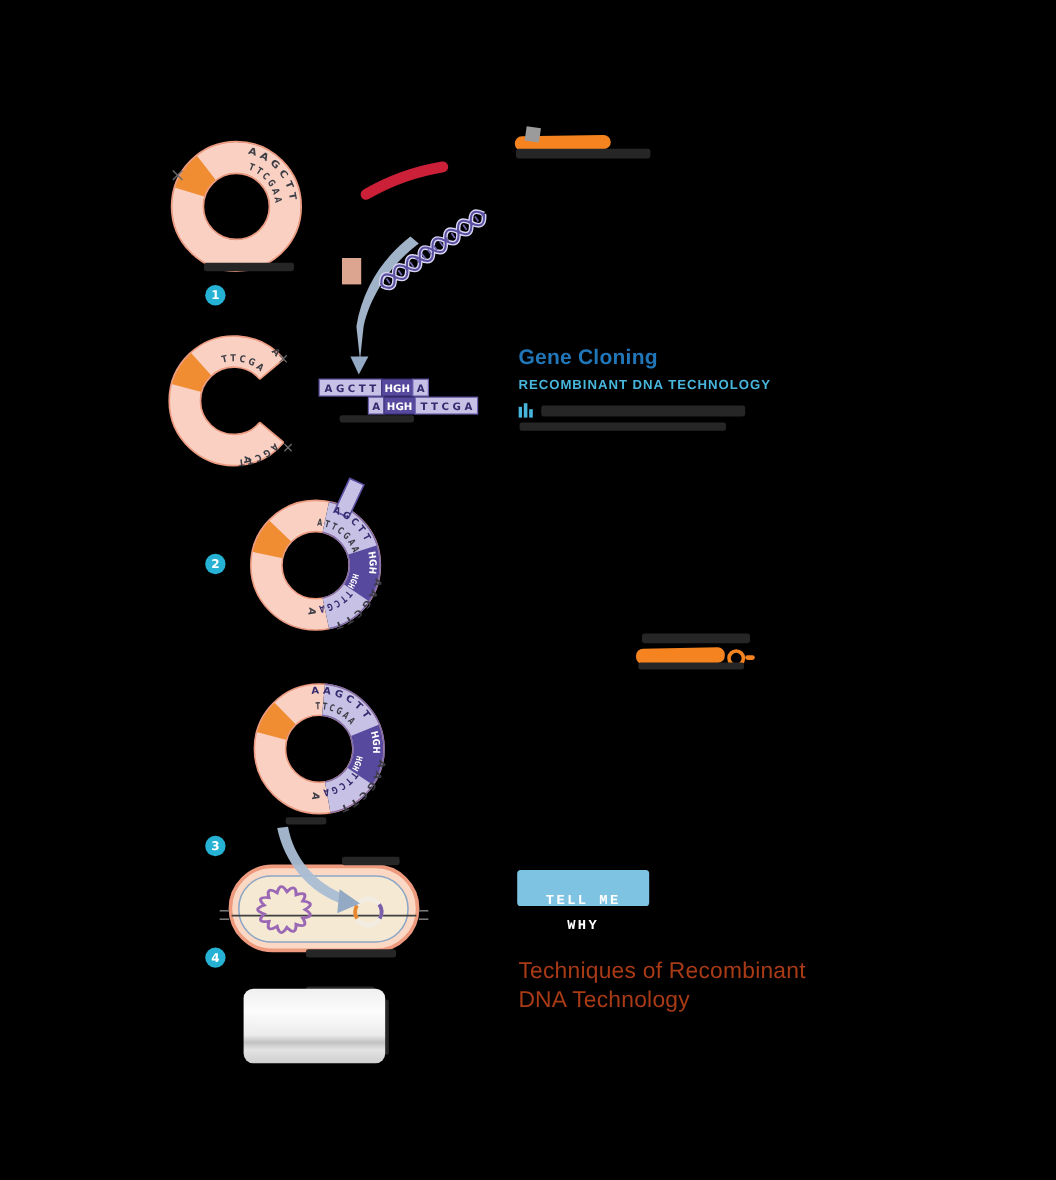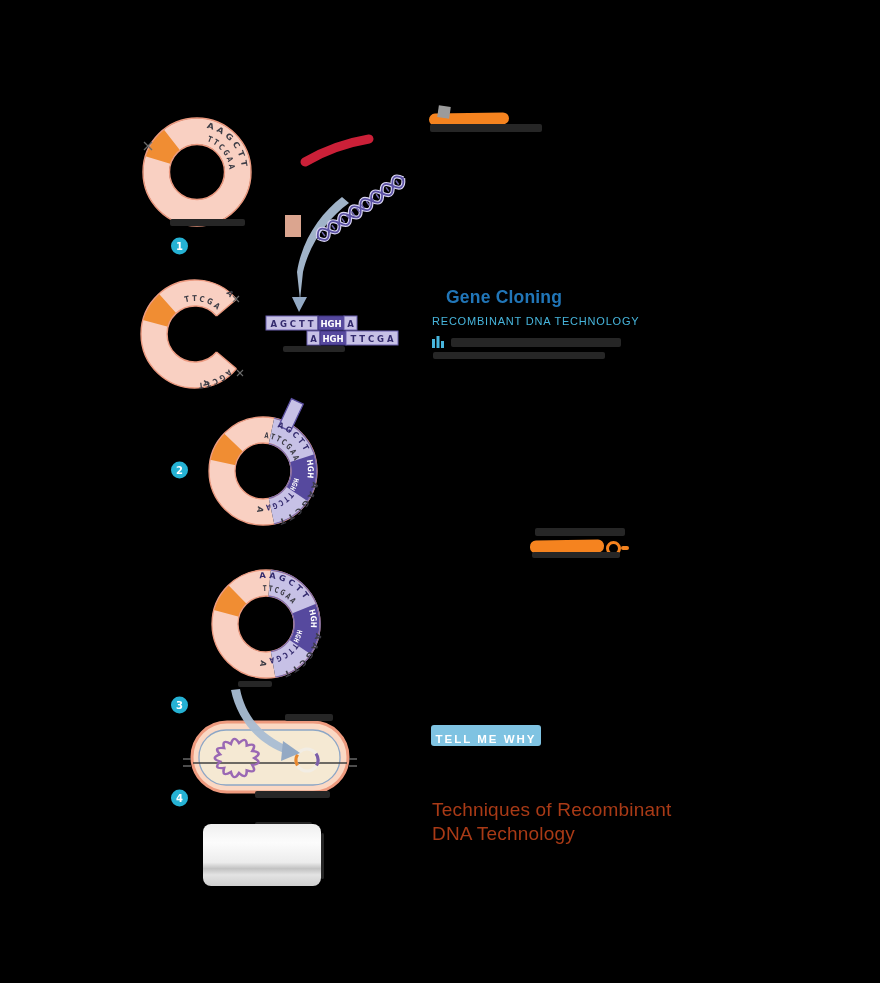--- a/index.html
+++ b/index.html
@@ -1,25 +1,25 @@
 <!DOCTYPE html>
 <html><head>
 <meta charset="utf-8">
 <style>
   html,body{margin:0;padding:0;background:#000;}
   #canvas{position:relative;width:880px;height:983px;background:#000;overflow:hidden;
           font-family:"Liberation Sans","DejaVu Sans",sans-serif;}
   .abs{position:absolute;}
   .smudge{position:absolute;background:#262626;border-radius:2px;}
-  .heading{font-size:17.5px;font-weight:bold;color:#2176b8;letter-spacing:.2px;margin-left:14px;}
-  .subheading{font-size:11px;font-weight:normal;color:#47b5dc;letter-spacing:.8px;}
+  .heading{font-size:17.5px;font-weight:bold;color:#2176b8;letter-spacing:.2px;}
+  .subheading{font-size:11px;font-weight:bold;color:#47b5dc;letter-spacing:.8px;}
   .figure-title{font-size:19px;font-weight:normal;color:#a93a16;line-height:24px;letter-spacing:.2px;}
   .tmw{width:110px;height:21px;background:#7fc3e2;border-radius:3px;border:none;
-       color:#ffffff;font-family:Liberation Sans, sans-serif;font-size:11.5px;font-weight:bold;
-       letter-spacing:2px;text-align:center;line-height:21px;cursor:pointer;padding:4px;}
+       color:#ffffff;font-family:Liberation Mono, monospace;font-size:11.5px;font-weight:bold;
+       letter-spacing:2px;text-align:center;line-height:21px;cursor:pointer;padding:15px;}
   .hl{position:absolute;background:#f5831f;border-radius:6px;}
   .whitebox{position:absolute;left:203px;top:824px;width:118px;height:62px;border-radius:8px;
      background:linear-gradient(180deg,#efefef 0%,#fcfcfc 30%,#ececec 62%,#c2c2c2 72%,#e3e3e3 82%,#cfcfcf 100%);}
   svg text{font-family:"DejaVu Sans","Liberation Sans",sans-serif;}
   .seq{font-size:8px;font-weight:bold;fill:#3d3d46;}
   .seqP{font-size:8px;font-weight:bold;fill:#342b6e;}
   .seqW{font-size:8px;font-weight:bold;fill:#ffffff;}
   .frag{font-size:8.5px;font-weight:bold;fill:#342b6e;}
   .fragW{font-size:8.5px;font-weight:bold;fill:#ffffff;}
   .stepnum{font-size:10px;font-weight:bold;fill:#ffffff;text-anchor:middle;}

